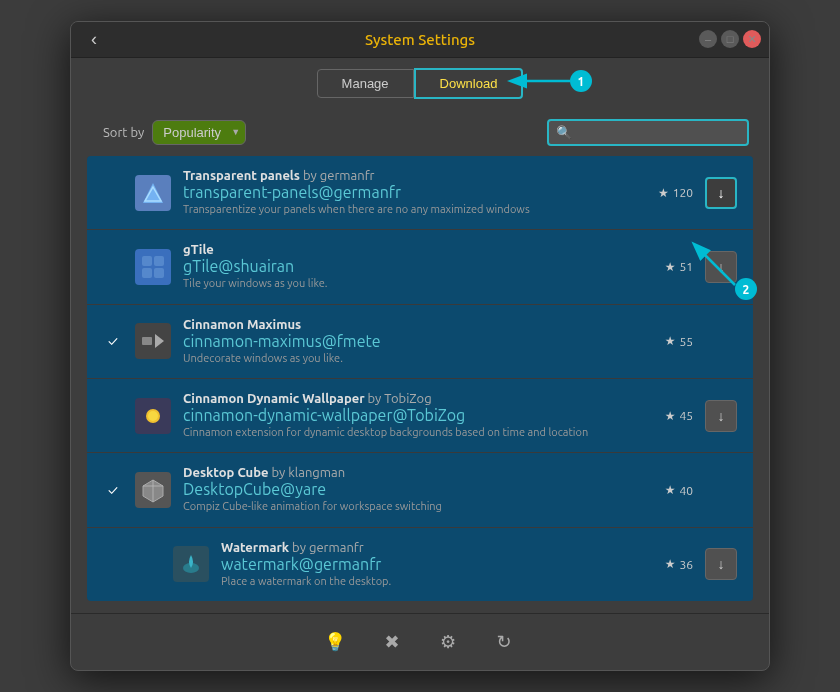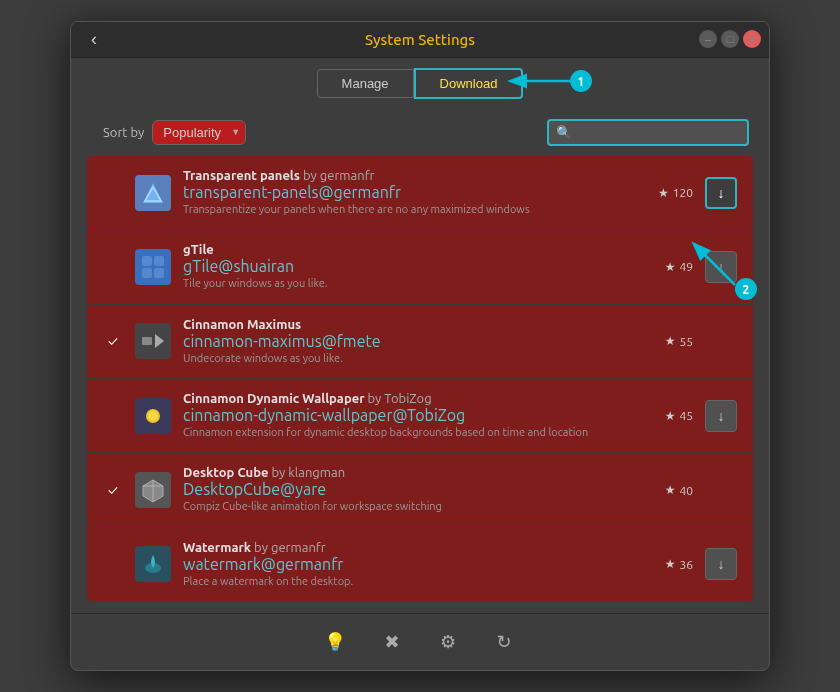--- a/index.html
+++ b/index.html
@@ -105,21 +105,21 @@
     .sort-section {
       display: flex;
       align-items: center;
       gap: 8px;
     }
     .sort-label {
       color: #bbb;
       font-size: 13px;
     }
     .sort-select {
-      background: #b91c1c;
+      background: #4d7c0f;
       border: 1px solid #666;
       color: #ccc;
       padding: 4px 10px;
       border-radius: 6px;
       font-size: 13px;
       cursor: pointer;
       appearance: none;
       padding-right: 24px;
     }
     .sort-wrapper {
@@ -148,32 +148,32 @@
     .search-input {
       background: none;
       border: none;
       outline: none;
       color: #fff;
       font-size: 13px;
       width: 160px;
     }
     .extensions-list {
       margin: 0 16px;
-      background: #7f1d1d;
+      background: #0c4a6e;
       border-radius: 4px;
       overflow: hidden;
     }
     .ext-item {
       display: flex;
       align-items: center;
       padding: 12px 16px;
       border-bottom: 1px solid #3a3a3a;
       gap: 12px;
     }
-    .ext-item:last-child { border-bottom: none; }
+    .ext-item:last-child { border-bottom: none; margin-left: 38px; }
     .ext-icon {
       width: 36px;
       height: 36px;
       flex-shrink: 0;
       border-radius: 4px;
       display: flex;
       align-items: center;
       justify-content: center;
       font-size: 20px;
     }
@@ -329,21 +329,21 @@
             <rect x="15" y="15" width="10" height="10" rx="2" fill="#5588cc"></rect>
           </svg>
         </div>
         <div class="ext-info">
           <div class="ext-name">gTile</div>
           <div class="ext-id">gTile@shuairan</div>
           <div class="ext-desc">Tile your windows as you like.</div>
         </div>
         <div class="ext-rating">
           <span style="color:#ccc">★</span>
-          <span>49</span>
+          <span>51</span>
         </div>
         <button class="ext-download-btn">
           <span>↓</span>
         </button>
       </div>
       <div class="ext-item">
         <div class="ext-check">✓</div>
         <div class="ext-icon" style="background: rgb(68, 68, 68); font-size: 18px;">
           <svg width="28" height="28" viewBox="0 0 28 28">
             <rect x="3" y="10" width="10" height="8" rx="1" fill="#888"></rect>

